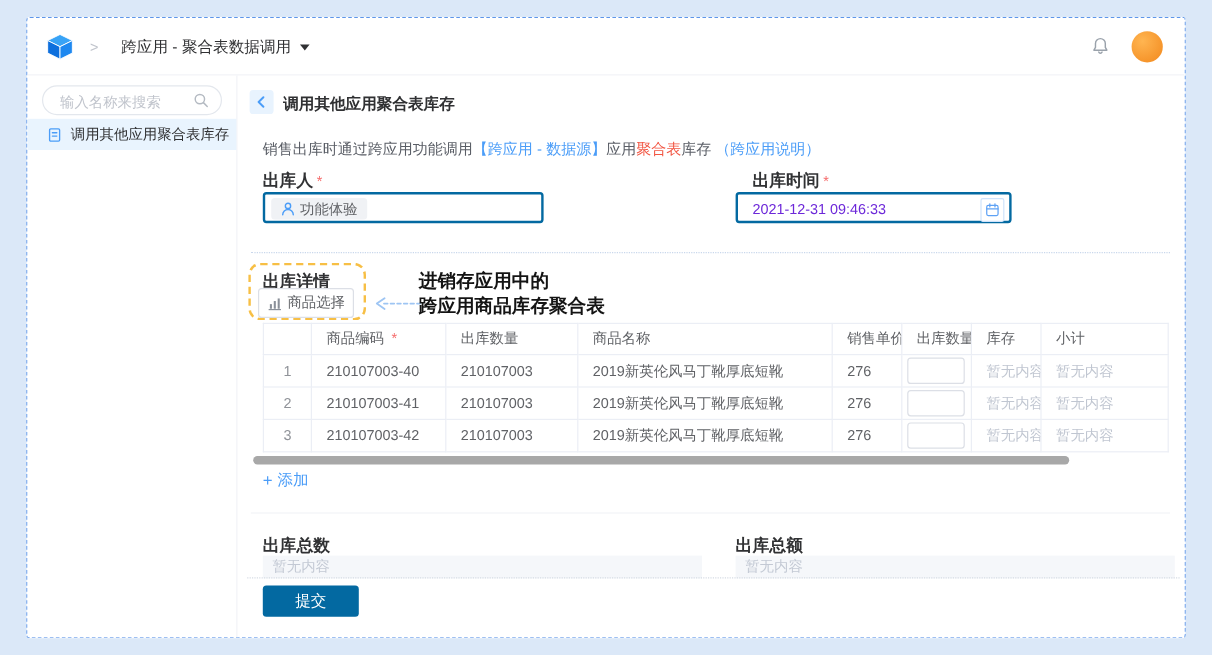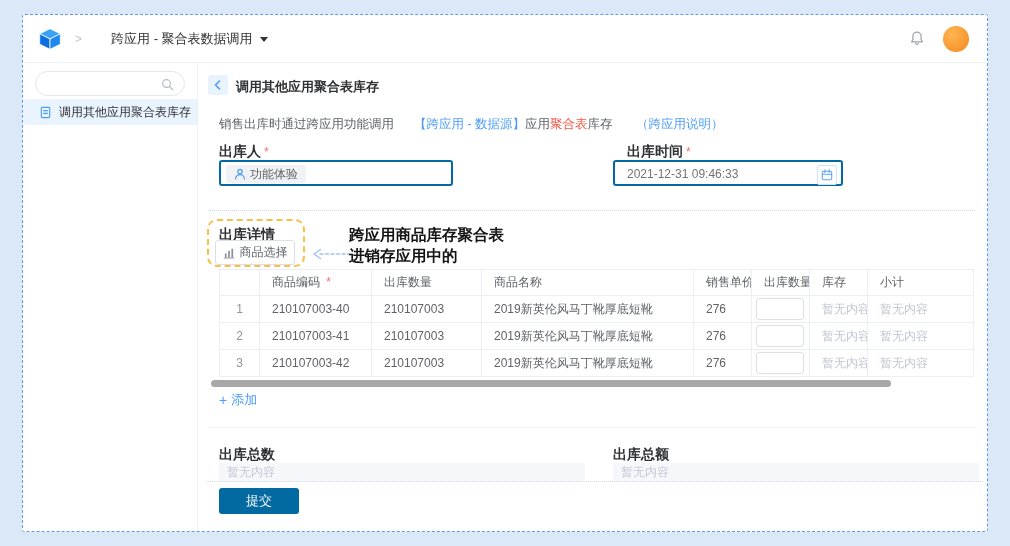--- a/index.html
+++ b/index.html
@@ -6,21 +6,21 @@
   body{font-family:"Liberation Sans","DejaVu Sans",sans-serif;}
   .screen{position:relative;width:1010px;height:546px;background:#dbe8f8;overflow:hidden;}
   .panel{position:absolute;left:22px;top:14px;width:966px;height:518px;background:#fff;
          border:1px dashed #5e96ea;border-radius:3px;box-sizing:border-box;}
   .abs{position:absolute;}
 
   
   .topbar{position:absolute;left:0;top:0;right:0;height:48px;display:flex;align-items:center;
           padding:0 10px 0 14px;box-sizing:border-box;border-bottom:1px solid #eef1f6;background:#fff;}
   .crumb-sep{color:#c0c4cc;font-size:12px;margin-left:12px;}
-  .app-title{color:#303133;font-size:13px;font-weight:500;margin-left:29px;}
+  .app-title{color:#303133;font-size:13px;font-weight:500;margin-left:19px;}
   .caret{width:0;height:0;border-left:4px solid transparent;border-right:4px solid transparent;
          border-top:5px solid #303133;margin-left:7px;margin-top:2px;}
   .bell{margin-left:auto;margin-right:18px;display:flex;align-items:center;cursor:pointer;}
   .avatar{width:26px;height:26px;border-radius:50%;margin-right:8px;
           background:radial-gradient(circle at 35% 32%,#ffb551,#f2881c);}
 
   
   .sidebar{position:absolute;left:0;top:48px;width:175px;bottom:0;background:#fff;
            border-right:1px solid #eef1f6;box-sizing:border-box;}
   .searchbox{position:absolute;left:12px;top:8px;width:150px;height:25px;border:1px solid #e3e7ed;
@@ -33,29 +33,29 @@
              display:flex;align-items:center;cursor:pointer;}
   .side-item .ic{margin-left:16px;display:flex;}
   .side-item .lbl{margin-left:7px;font-size:12px;color:#303133;}
 
   
   .content{position:absolute;left:175px;top:48px;right:0;bottom:0;background:#fff;}
   .backbox{left:10px;top:12px;width:20px;height:20px;background:#e8f3fe;border-radius:3px;
            display:flex;align-items:center;justify-content:center;cursor:pointer;}
   .page-title{left:38px;top:15px;font-size:13px;font-weight:600;color:#303133;}
   .desc{left:21px;top:53px;font-size:12.5px;color:#5a5e66;}
-  .desc .lnk{color:#4b9df8;cursor:pointer;padding-left:20px;}
+  .desc .lnk{color:#4b9df8;cursor:pointer;}
   .desc .em{color:#f25643;}
   .flabel{font-size:14px;font-weight:600;color:#303133;}
   .req{color:#f56c6c;margin-left:3px;font-size:12px;}
   .inputbox{height:26px;border:2px solid #0369a1;border-radius:3px;box-sizing:border-box;background:#fff;}
   .chip{position:absolute;left:5px;top:3px;height:18px;background:#f0f2f5;border-radius:3px;
         display:flex;align-items:center;padding:0 8px;gap:4px;}
   .chip span{font-size:12px;color:#606266;}
-  .time-input{border:0;outline:0;width:190px;margin:4px 0 0 10px;font-size:12px;color:#737373;
+  .time-input{border:0;outline:0;width:190px;margin:4px 0 0 10px;font-size:12px;color:#6d28d9;
               font-family:inherit;background:transparent;}
   .cal-btn{position:absolute;right:4px;top:3px;width:18px;height:18px;border:1px solid #cfe3fb;
            border-radius:2px;display:flex;align-items:center;justify-content:center;cursor:pointer;background:#fff;}
   .dotline{border-top:1px dotted #c9d7ec;height:0;}
   .hl-box{left:9px;top:156px;width:98px;height:48px;border:2px dashed #f7bf45;border-radius:10px;box-sizing:border-box;}
   .sel-btn{left:17px;top:177px;width:80px;height:25px;border:1px solid #dcdfe6;border-radius:3px;background:#fff;
            display:flex;align-items:center;justify-content:center;gap:5px;cursor:pointer;box-sizing:border-box;}
   .sel-btn span{font-size:12px;color:#606266;}
   .annot{left:151px;top:161px;font-size:15.5px;font-weight:700;color:#141414;line-height:21px;white-space:nowrap;}
 
@@ -101,20 +101,21 @@
         <svg width="16" height="17" viewBox="0 0 16 17" fill="none" stroke="#9aa2ab" stroke-width="1.2" stroke-linecap="round" stroke-linejoin="round">
           <path d="M8 2.2a4.1 4.1 0 0 1 4.1 4.1v3.2l1.3 2.3H2.6l1.3-2.3V6.3A4.1 4.1 0 0 1 8 2.2z"></path>
           <path d="M6.6 13.4a1.5 1.5 0 0 0 2.8 0"></path>
         </svg>
       </span>
       <span class="avatar"></span>
     </div>
 
     <div class="sidebar">
       <div class="searchbox">
+        <input type="text" placeholder="输入名称来搜索" style="">
         <span class="search-ic">
           <svg width="13" height="13" viewBox="0 0 14 14" fill="none" stroke="#b4bac2" stroke-width="1.3" stroke-linecap="round">
             <circle cx="6" cy="6" r="4.2"></circle>
               <line x1="9.4" y1="9.4" x2="12.6" y2="12.6"></line>
           </svg>
         </span>
       </div>
       <div class="side-item">
         <span class="ic">
           <svg width="13" height="13" viewBox="0 0 14 14" fill="none" stroke="#4b9df8" stroke-width="1.2" stroke-linecap="round">
@@ -184,22 +185,22 @@
         <span>商品选择</span>
       </div>
 
       <span class="abs" style="left:113px;top:183px;">
         <svg width="40" height="12" viewBox="0 0 40 12" fill="none" stroke="#9ec5f3" stroke-width="1.5" stroke-linecap="round" stroke-linejoin="round">
           <line x1="9" y1="6" x2="39" y2="6" stroke-dasharray="3,2.5"></line>
           <polyline points="9.5,1.5 3,6 9.5,10.5"></polyline>
         </svg>
       </span>
       <div class="abs annot">
+        <div>进销存应用中的</div>
         <div>跨应用商品库存聚合表</div>
-        <div>进销存应用中的</div>
       </div>
 
       <table class="ptable abs">
         <colgroup>
           <col style="width:40px">
             <col style="width:112px">
             <col style="width:110px">
             <col style="width:212px">
           <col style="width:58px">
             <col style="width:58px">

